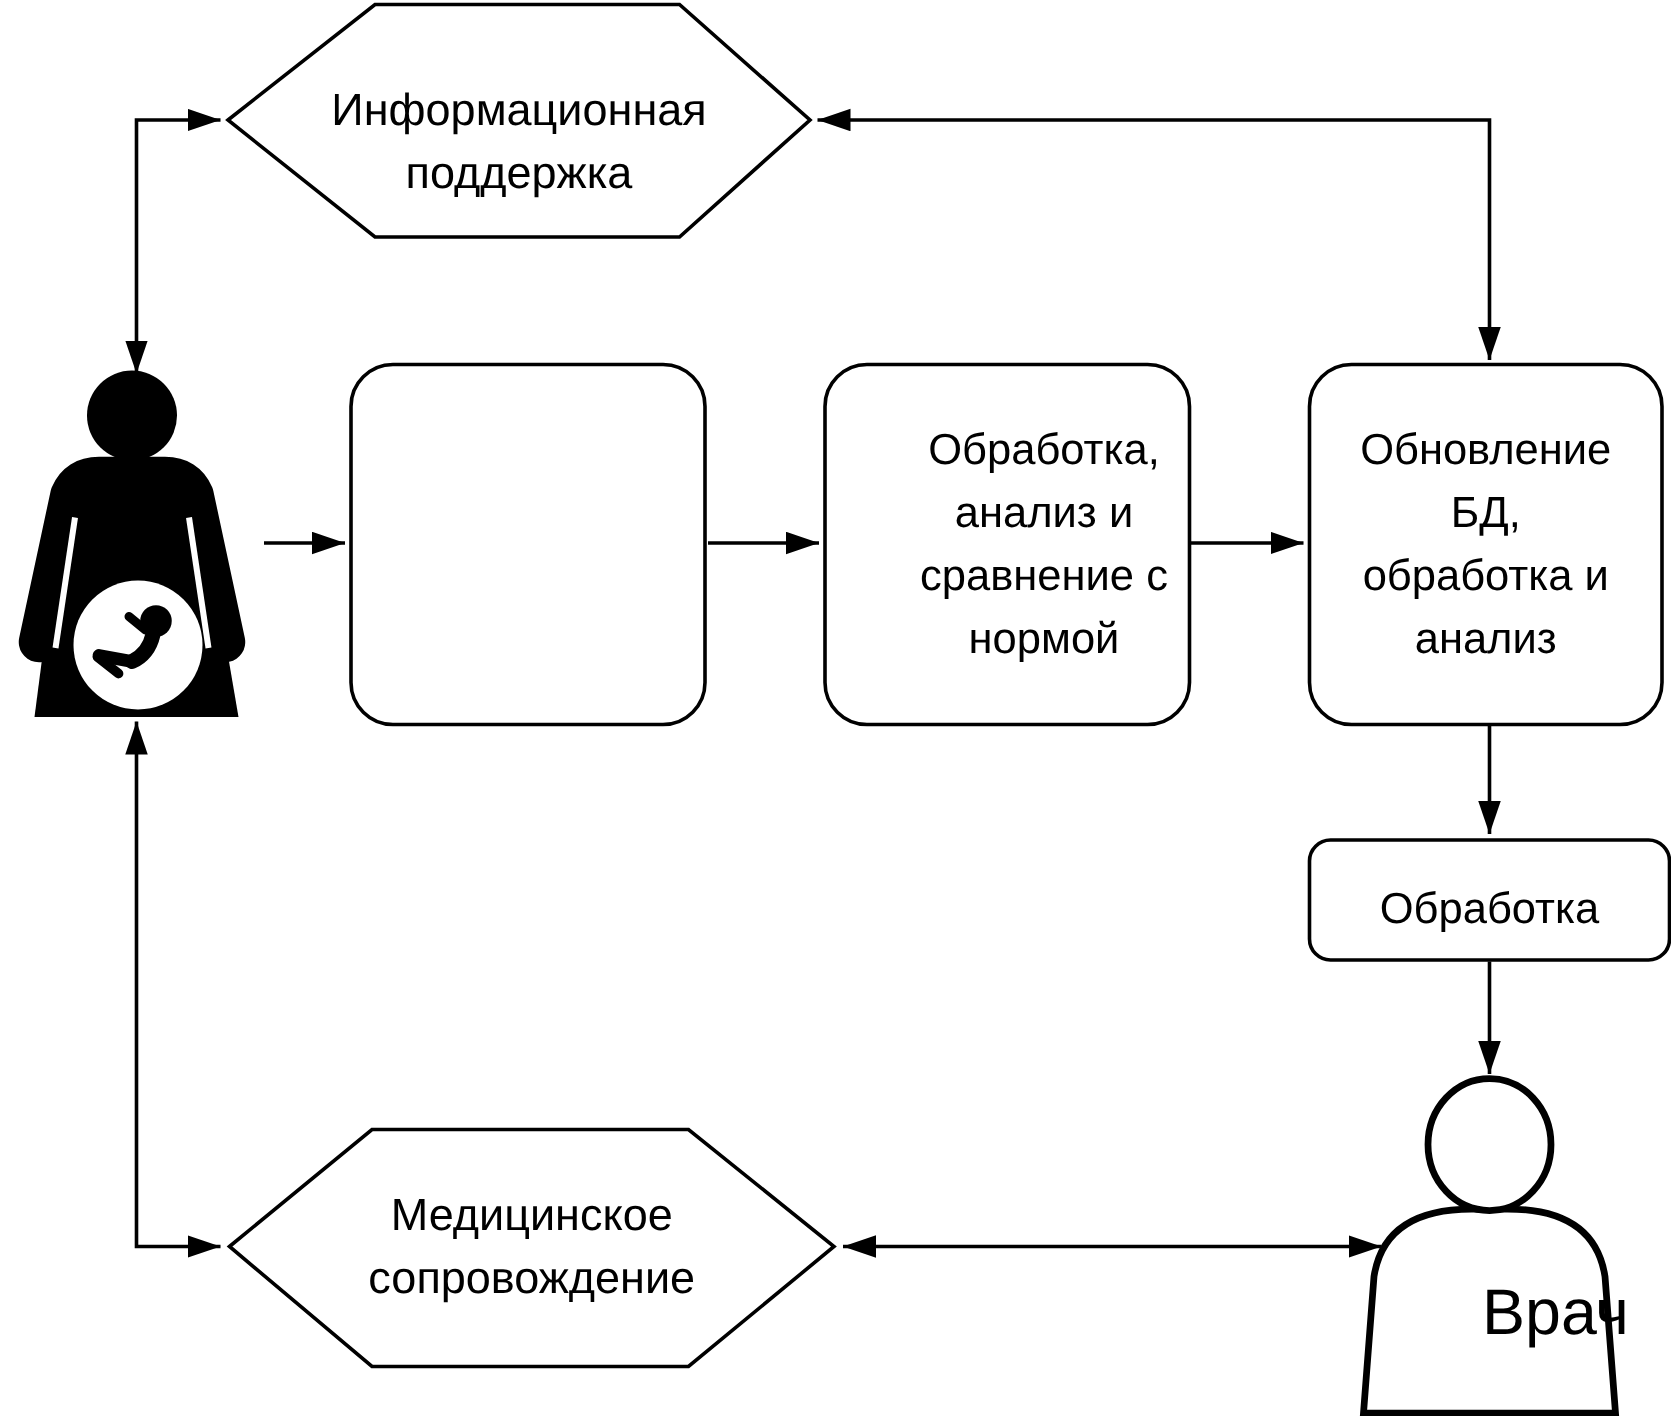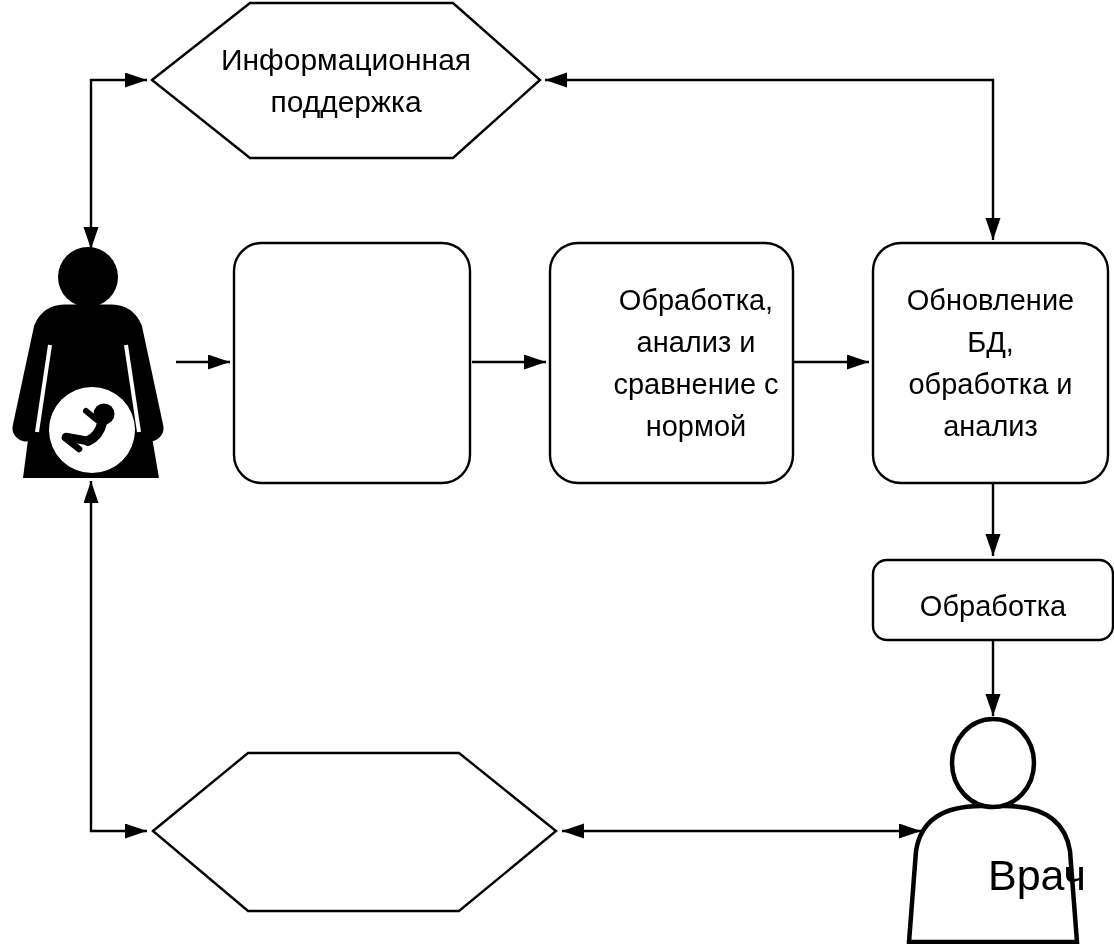--- a/index.html
+++ b/index.html
@@ -75,32 +75,34 @@
       <path d="M 176,362 L 230,362" marker-end="url(#arr)"></path>
       <path d="M 472,362 L 546,362" marker-end="url(#arr)"></path>
       <path d="M 793,362 L 869,362" marker-end="url(#arr)"></path>
       <path d="M 993,484 L 993,556" marker-end="url(#arr)"></path>
       <path d="M 993,641 L 993,716" marker-end="url(#arr)"></path>
       <path d="M 562,831 L 921,831" marker-start="url(#arr)" marker-end="url(#arr)"></path>
       <path d="M 91,481 L 91,831 L 147,831" marker-start="url(#arr)" marker-end="url(#arr)"></path>
     </g>
   </svg>
 
-  <div class="label hex-label" style="left:152px;top:4px;width:388px;height:153px;">Информационная
+  <div class="label hex-label" style="left:152px;top:18px;width:388px;height:153px;">Информационная
 поддержка</div>
 
 
   <div class="label" style="left:550px;top:243px;width:292px;height:240px;">Обработка,
 анализ и
 сравнение с
 нормой</div>
 
   <div class="label" style="left:873px;top:243px;width:235px;height:240px;">Обновление
 БД,
 обработка и
 анализ</div>
 
   <div class="label" style="left:873px;top:560px;width:240px;height:92px;text-align:right;">Обработка</div>
 
+  <div class="label hex-label" style="left:153px;top:753px;width:403px;height:158px;">Медицинское
+сопровождение</div>
 
   <div class="label doctor-label" style="left:913px;top:842px;width:160px;height:66px;padding-left:44px;">Врач</div>
 
 </div>
 
 </body></html>

